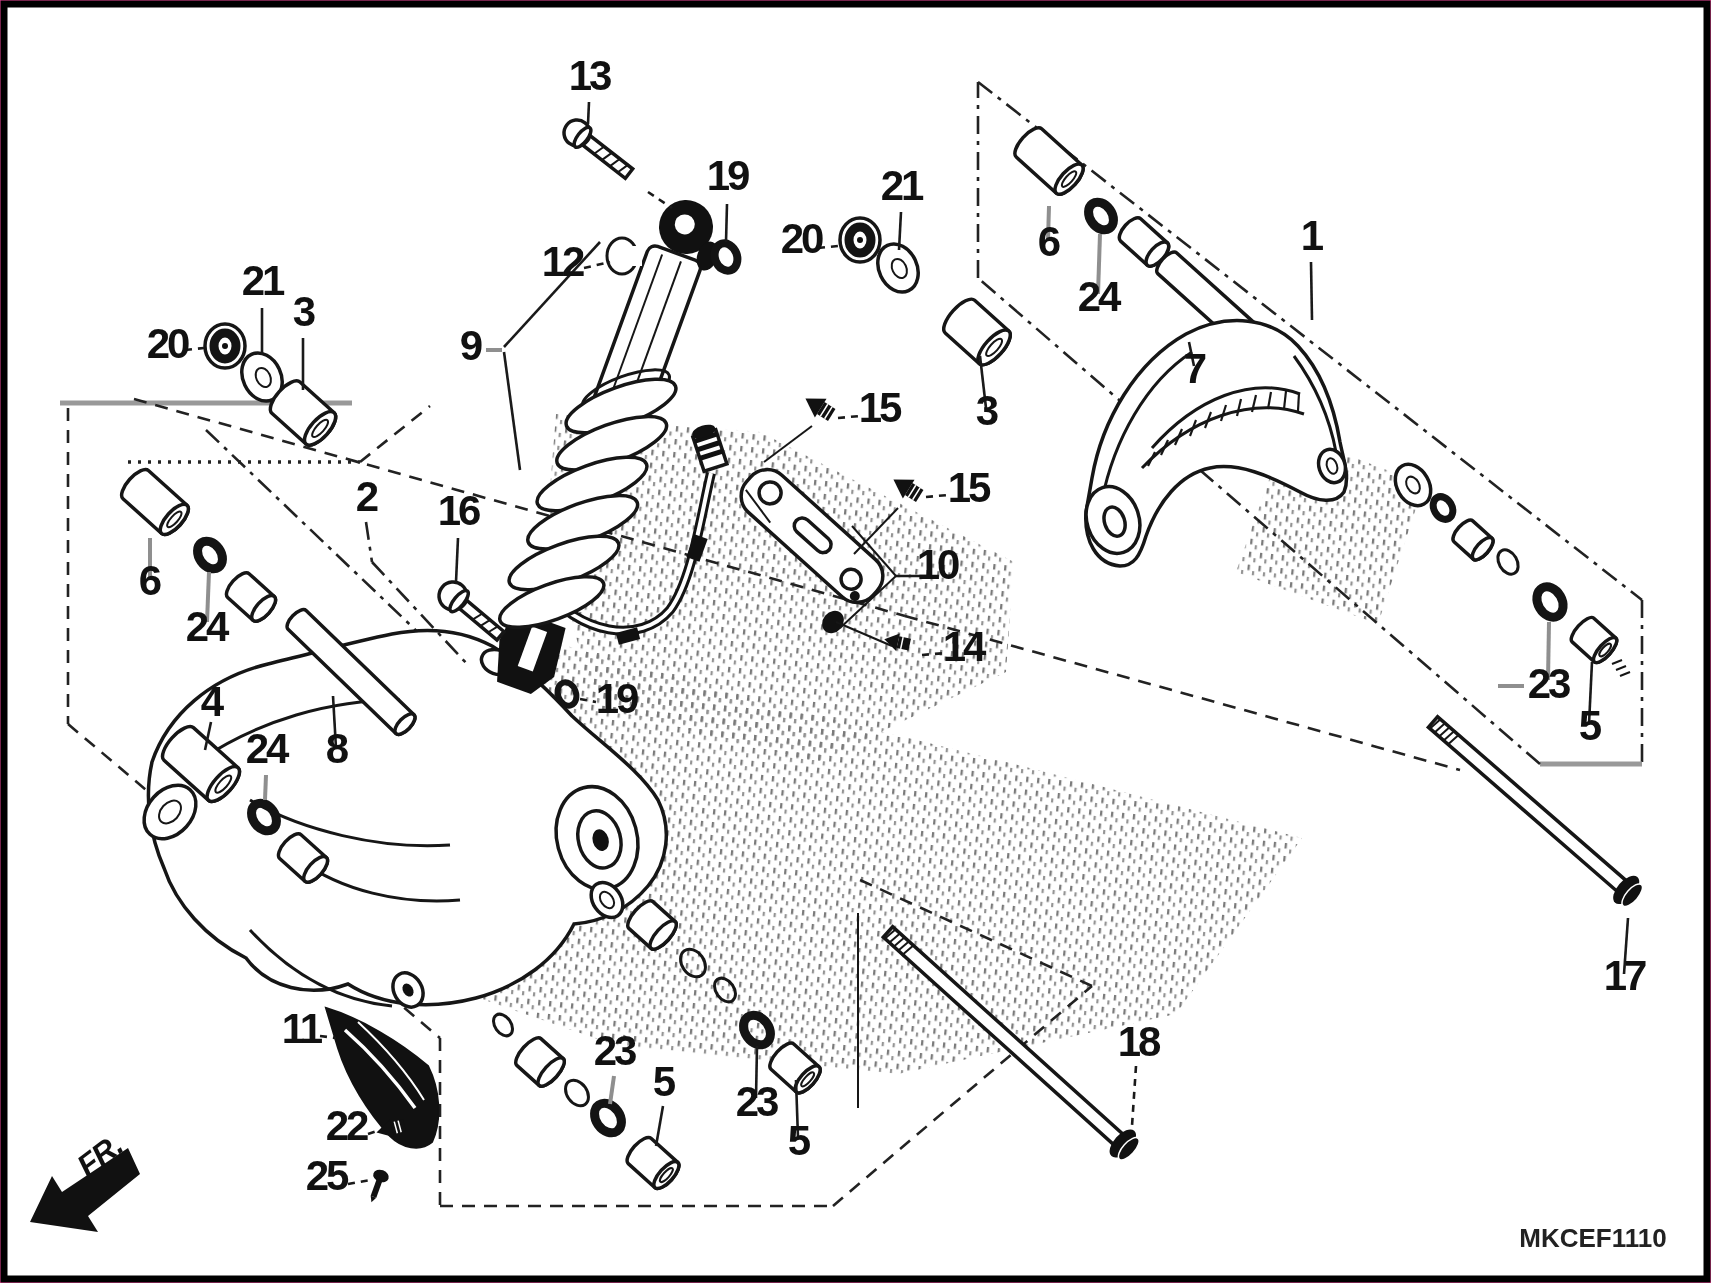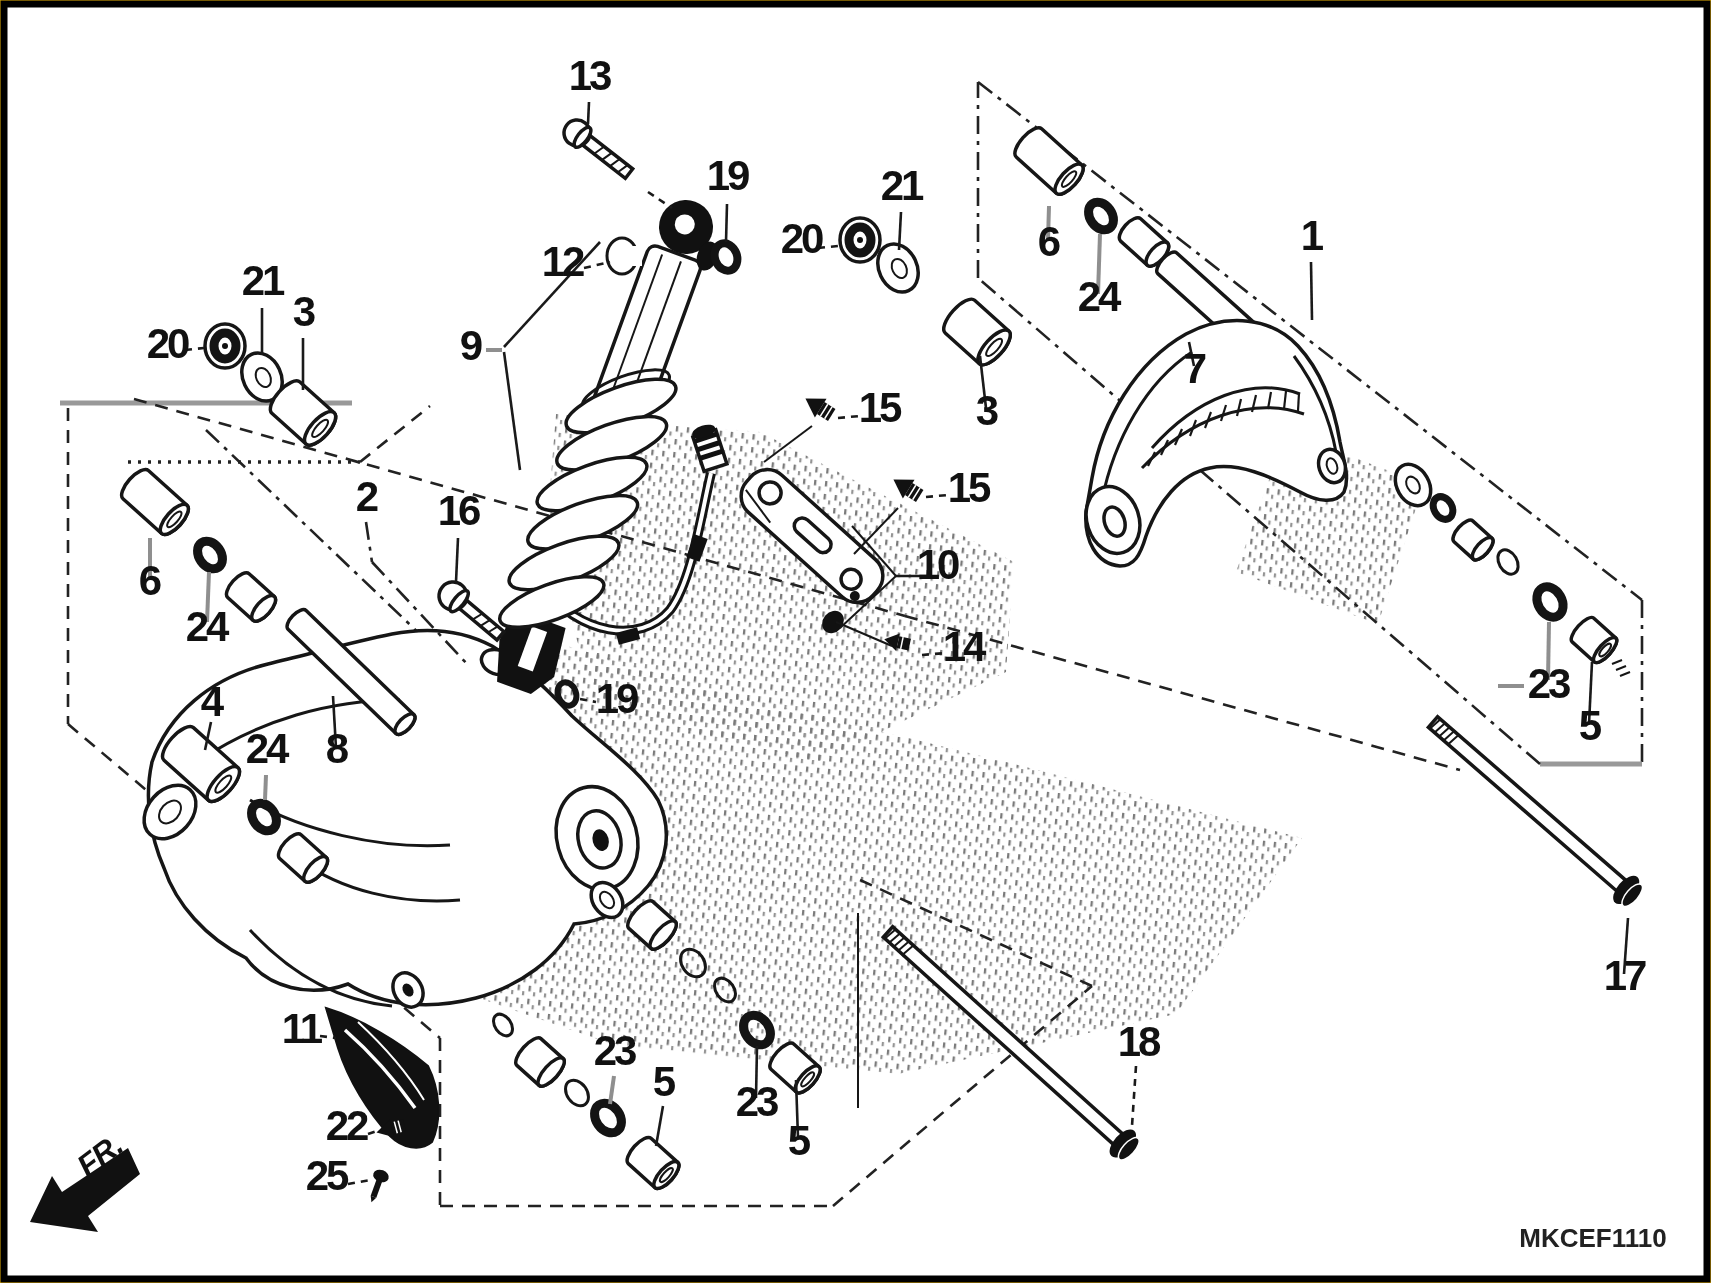--- a/index.html
+++ b/index.html
@@ -1,16 +1,16 @@
 <!DOCTYPE html>
 <html><head>
 <meta charset="utf-8">
 <style>
   html,body{margin:0;padding:0;background:#888;}
-  .stage{position:relative;width:1711px;height:1283px;background:#eab308;overflow:hidden;}
+  .stage{position:relative;width:1711px;height:1283px;background:#ec4899;overflow:hidden;}
   svg{display:block;}
   text{font-family:"Liberation Sans", sans-serif;font-weight:bold;fill:#111;}
   .callout{font-size:42px;letter-spacing:-3px;}
   .code{font-size:26px;letter-spacing:0px;fill:#222;}
   .fr{font-size:31px;font-style:italic;letter-spacing:-1px;}
   .part{fill:#fff;stroke:#161616;stroke-width:3.5;}
   .pline{fill:none;stroke:#161616;stroke-width:3;}
   .thin{fill:none;stroke:#161616;stroke-width:2;}
   .leader{fill:none;stroke:#1a1a1a;stroke-width:2.6;}
   .leader-gray{fill:none;stroke:#8f8f8f;stroke-width:4;}

